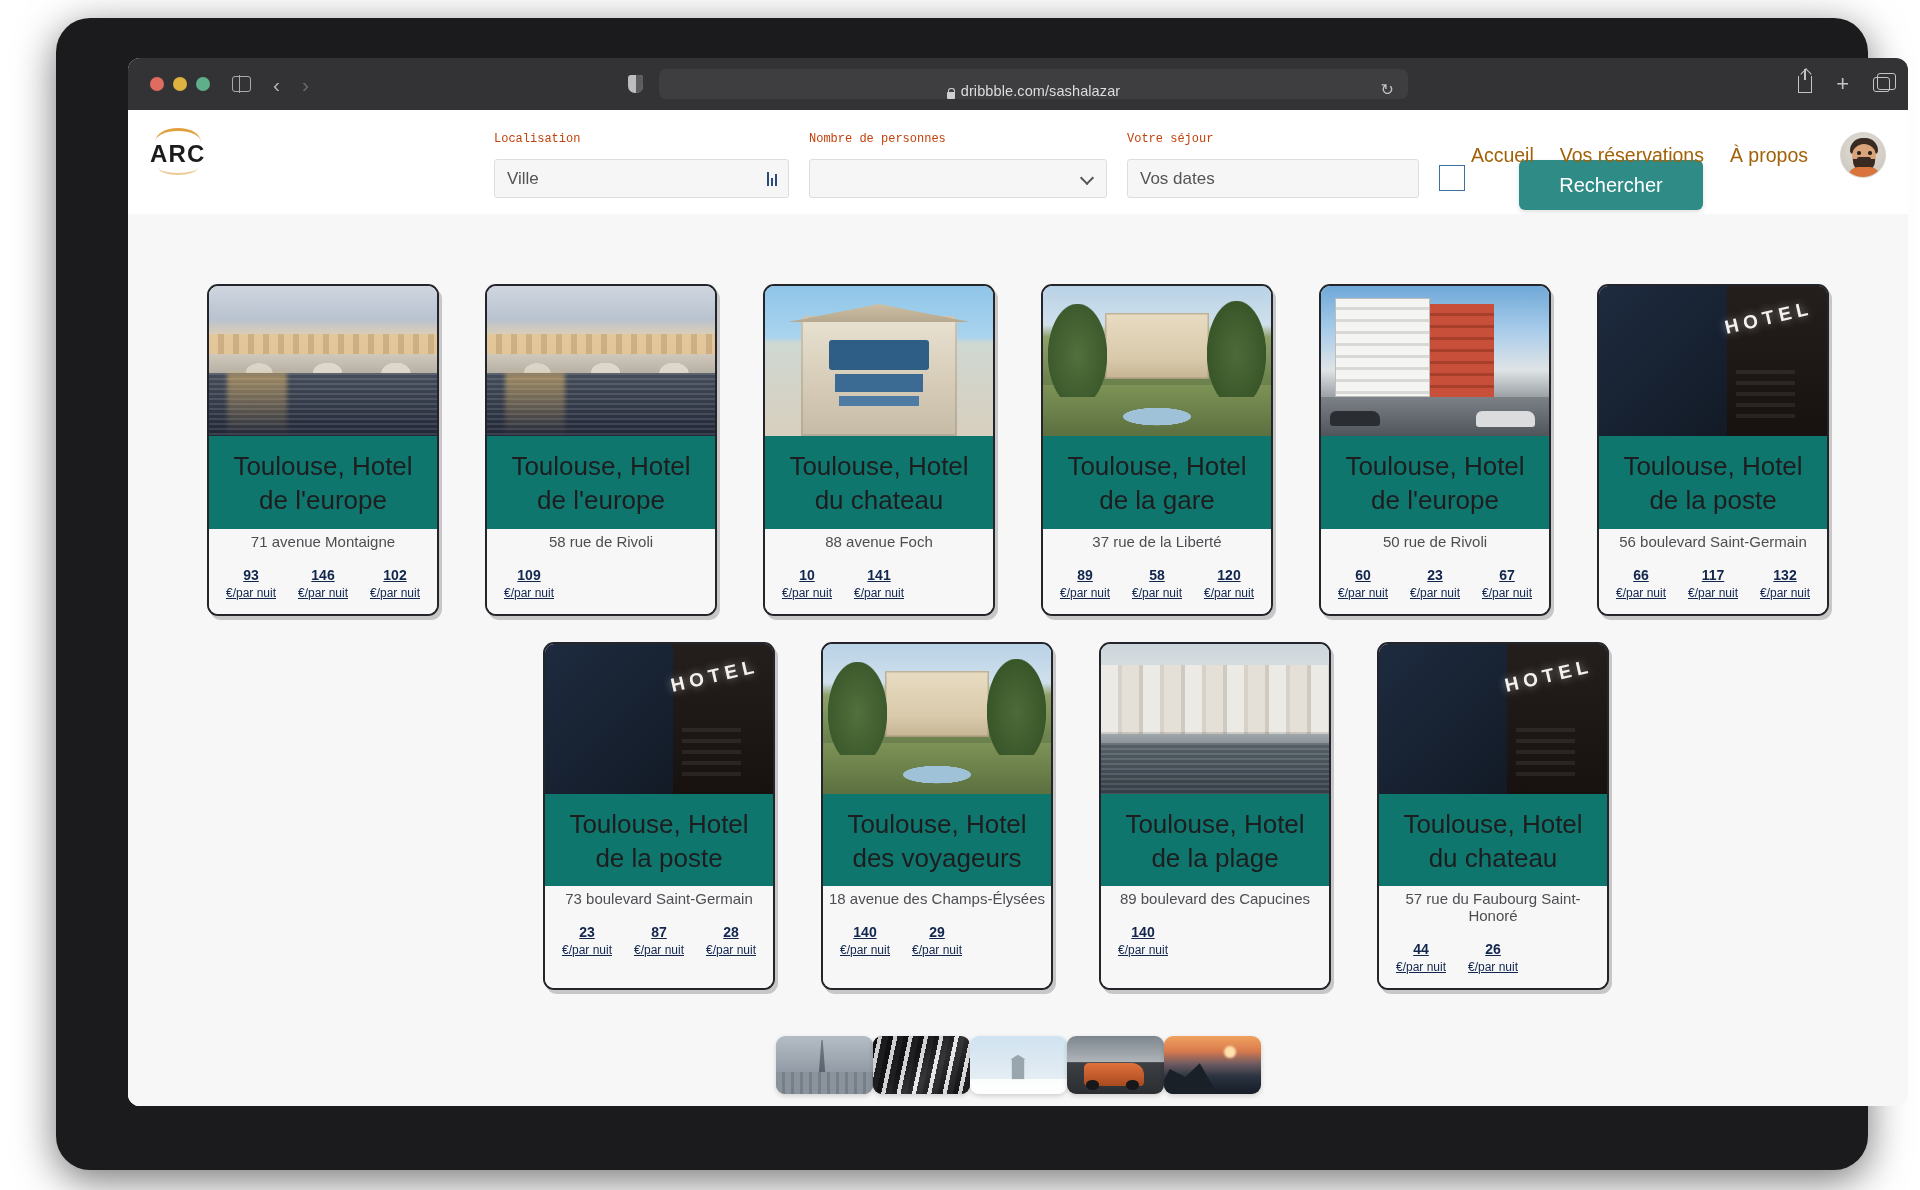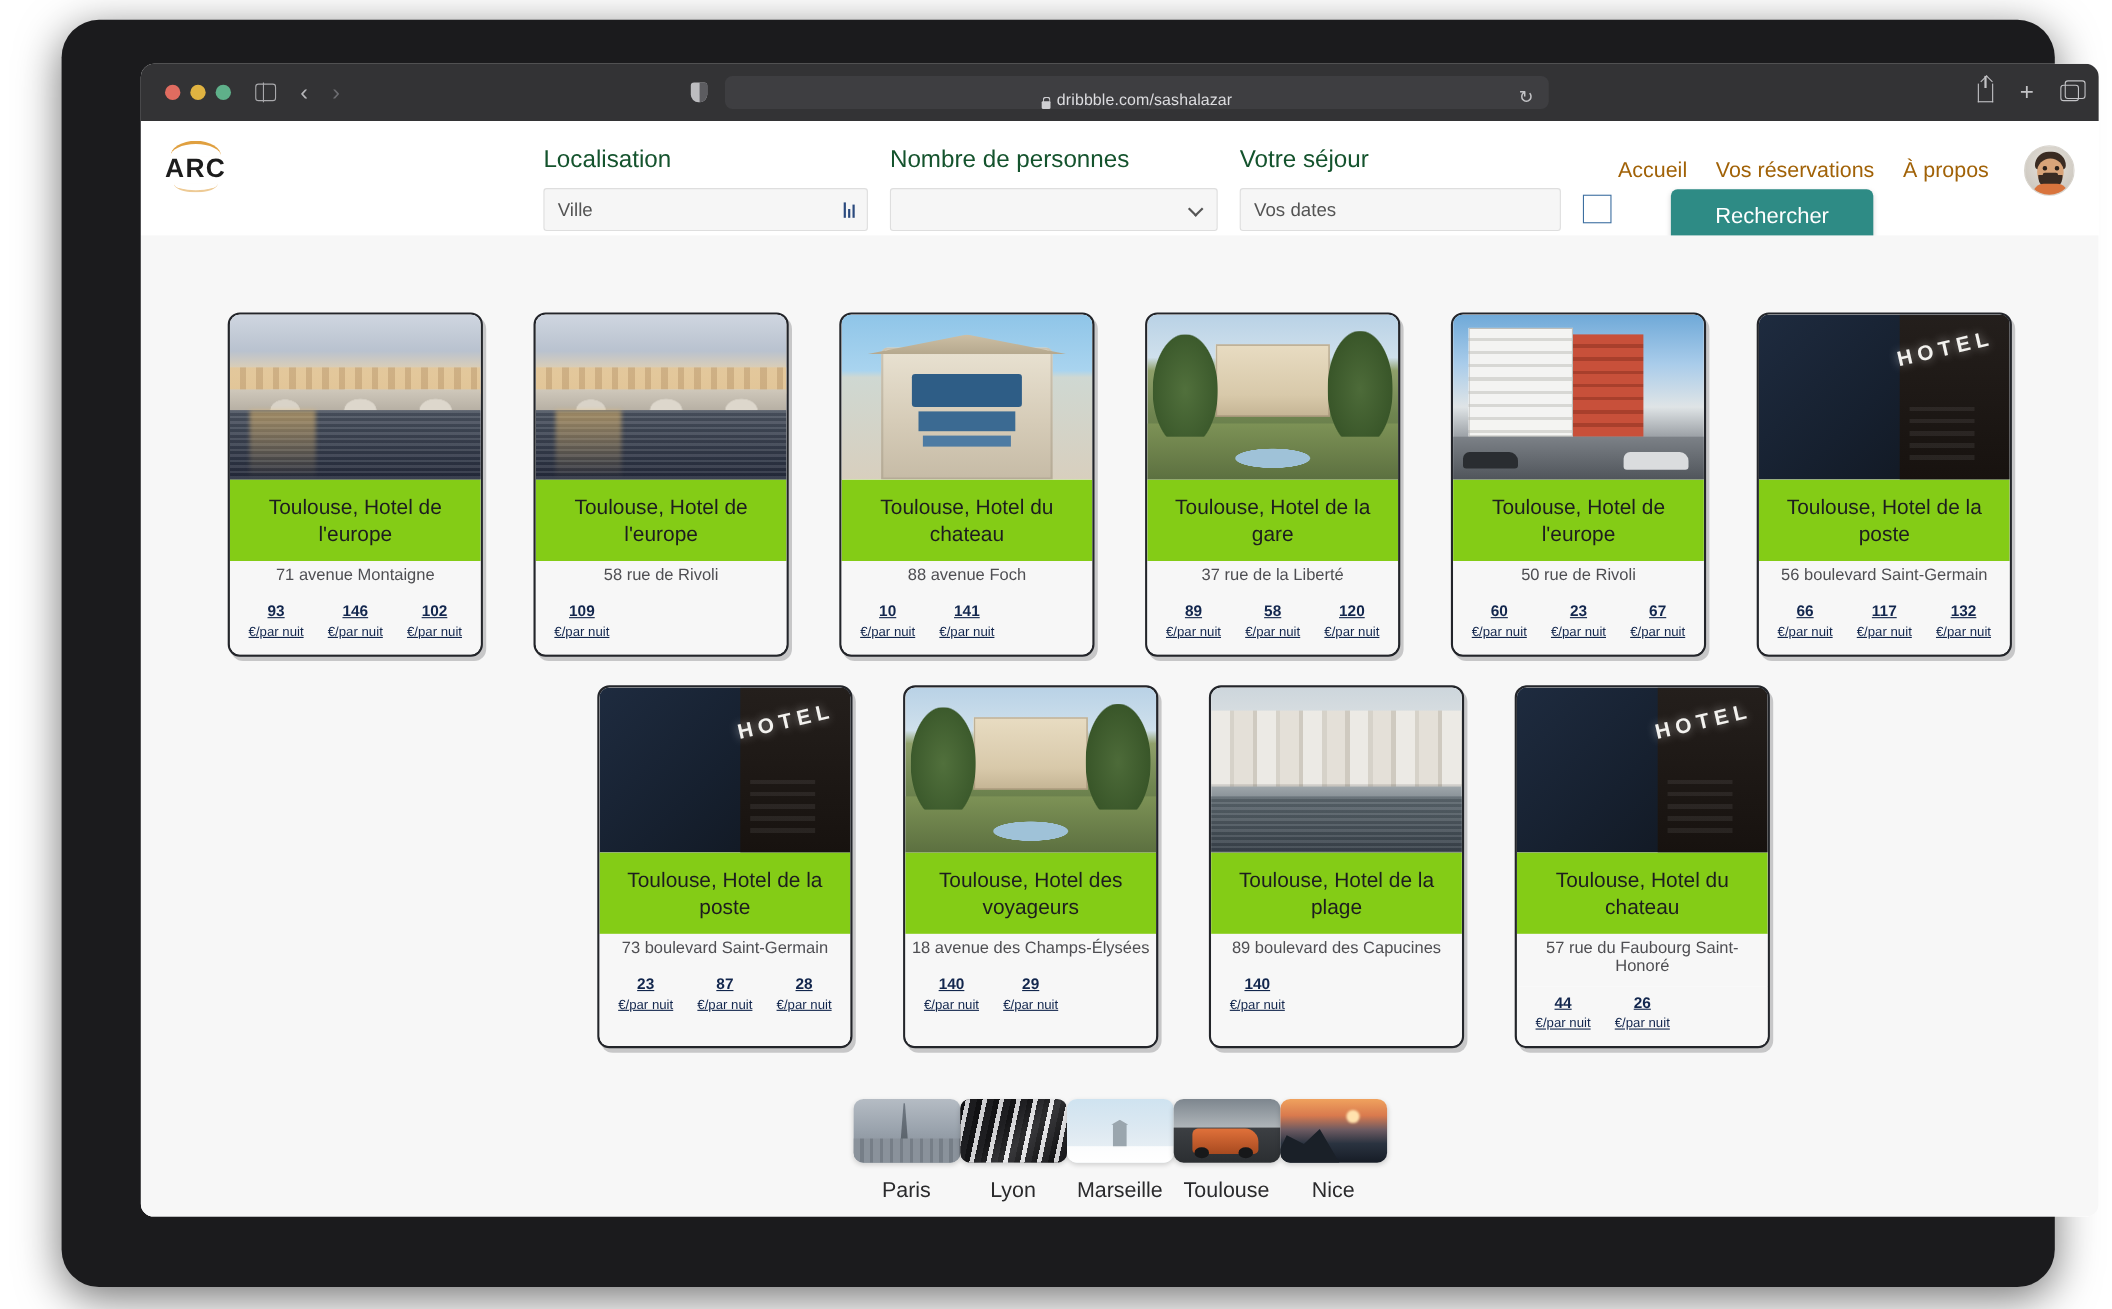--- a/index.html
+++ b/index.html
@@ -257,23 +257,24 @@
     position: absolute;
     left: 0; top: 22px;
     width: 100%;
     display: flex;
     align-items: flex-end;
     gap: 20px;
     padding-left: 366px;
   }
   .field-group { display: flex; flex-direction: column; }
   .field-label {
-    font-size: 22px;
-    color: #14532d;
+    font-size: 12px;
+    color: #c2410c;
     margin-bottom: 13px;
+    font-family: Liberation Mono, monospace;
   }
   .field-box {
     height: 39px;
     background: #f6f6f6;
     border: 1px solid #dedede;
     border-radius: 3px;
     display: flex; align-items: center;
     padding: 0 12px;
     position: relative;
   }
@@ -346,26 +347,26 @@
     overflow: hidden;
     box-shadow: 3px 4px 0 rgba(30,32,36,.22);
     display: flex; flex-direction: column;
   }
   .card-photo {
     height: 150px;
     position: relative;
     overflow: hidden;
   }
   .card-title {
-    font-size: 19px;
+    font-size: 26px;
     color: #1d1d1f;
     text-align: center;
     line-height: 1.32;
     padding: 13px 10px 11px;
-    background: #84cc16;
+    background: #0f766e;
   }
   .card-addr {
     font-size: 15px;
     color: #4e4e52;
     text-align: center;
     background: #f7f7f7;
     padding: 4px 6px 10px;
   }
   .card-prices {
     display: flex;

